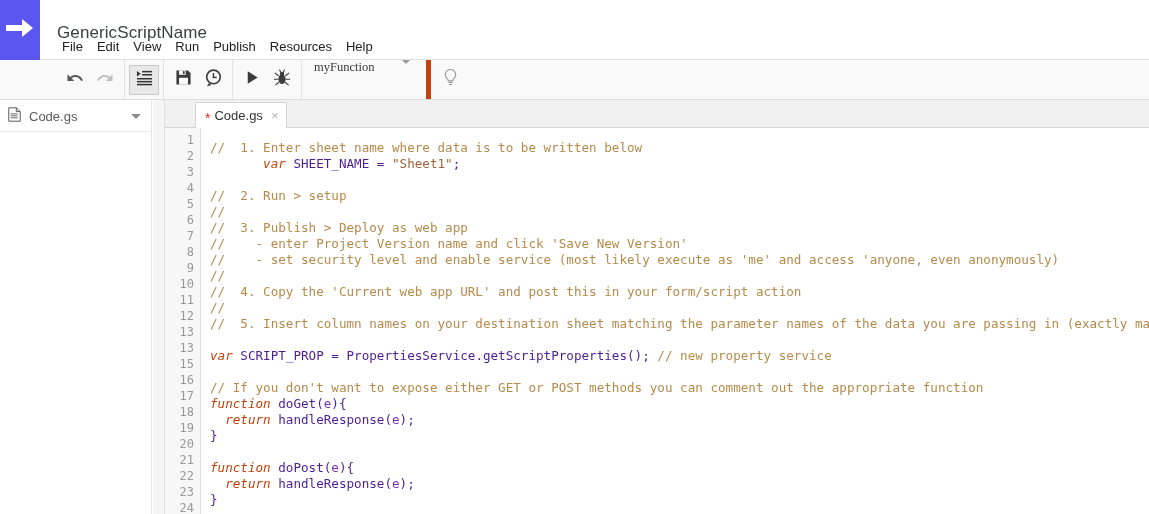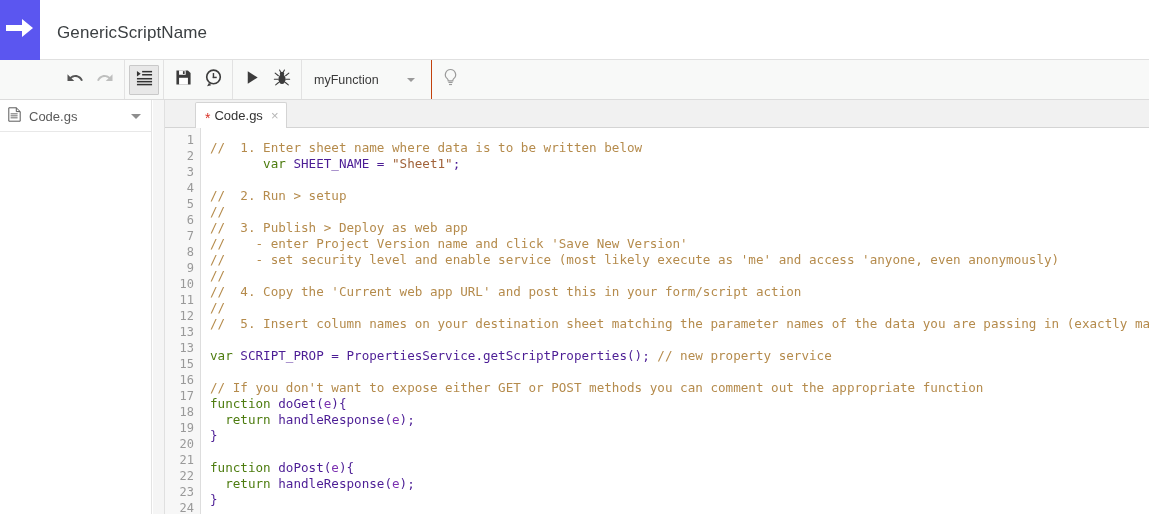--- a/index.html
+++ b/index.html
@@ -93,25 +93,26 @@
     box-sizing: border-box;
   }
   .tb-btn.active {
     background: #e8e8e8;
     border: 1px solid #c9c9c9;
   }
   .tb-btn.disabled { opacity: .35; }
 
   .fn-select {
     display: flex;
-    align-items: center;
+    align-items: flex-start;
     height: 100%;
     padding: 0 2px 0 12px;
-    border-right: 1px solid #c2410c;
-    box-sizing: border-box;
+    border-right: 5px solid #c2410c;
+    box-sizing: border-box;
+    font-family: Liberation Serif, serif;
   }
   .fn-name {
     font-size: 12.5px;
     color: #3a3a3a;
     white-space: nowrap;
   }
   .fn-caret {
     margin-left: 28px;
     margin-right: 14px;
     width: 0; height: 0;
@@ -262,21 +263,21 @@
     white-space: pre;
     overflow: hidden;
     color: #222222;
   }
   .code .row {
     height: 16px;
     line-height: 16px;
     white-space: pre;
   }
   .cm  { color: #b58b4c; }   
-  .kw  { color: #4d7c0f; }   
+  .kw  { color: #c2410c; font-style: italic; }   
   .st  { color: #a1633a; }   
   .vr  { color: #7b30b0; }   
   .pl  { color: #4c1d95; }   
 </style>
 </head>
 <body>
 
 <div class="header">
 
   <div class="logo-block">
@@ -284,20 +285,29 @@
       <svg width="28" height="26" viewBox="0 0 28 26">
         <path d="M0 10 H16 V4 L27 13 L16 22 V16 H0 Z" fill="#ffffff"></path>
       </svg>
     </span>
   </div>
 
   <div class="title-wrap">
     <div class="doc-title">GenericScriptName</div>
   </div>
 
+  <div class="menubar">
+    <div class="menu-item">File</div>
+    <div class="menu-item">Edit</div>
+    <div class="menu-item">View</div>
+    <div class="menu-item">Run</div>
+    <div class="menu-item">Publish</div>
+    <div class="menu-item">Resources</div>
+    <div class="menu-item">Help</div>
+  </div>
 </div>
 
 <div class="toolbar">
   <div class="tb-spacer"></div>
 
   <div class="tb-group">
     <div class="tb-btn">
       <span>
         <svg width="18" height="18" viewBox="0 0 24 24">
           <path d="M12.5 8c-2.65 0-5.05.99-6.9 2.6L2 7v9h9l-3.62-3.62C8.77 11.22 10.54 10.5 12.5 10.5c3.54 0 6.55 2.31 7.6 5.5l2.37-.78C21.08 11.03 17.15 8 12.5 8z" fill="#555555"></path>

